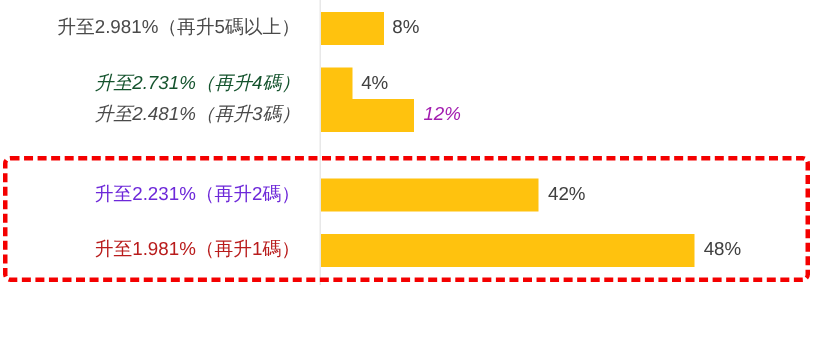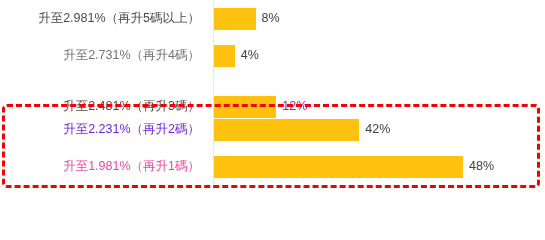--- a/index.html
+++ b/index.html
@@ -96,45 +96,45 @@
 
     <div class="bar-row" style="top:0px;">
       <div class="bar-label" style="color: rgb(74, 74, 74);">升至2.981%（再升5碼以上）</div>
       <div class="bar-track">
         <div class="bar-fill" style="width: 41.52px; background: rgb(255, 194, 14);"></div>
       </div>
       <div class="bar-value" style="left: 261.52px; color: rgb(64, 64, 64);">8%</div>
     </div>
 
     <div class="bar-row" style="top:37px;">
-      <div class="bar-label" style="color: #737373;">升至2.731%（再升4碼）</div>
+      <div class="bar-label" style="color: #14532d; font-style: italic;">升至2.731%（再升4碼）</div>
       <div class="bar-track">
         <div class="bar-fill" style="width: 20.76px; background: rgb(255, 194, 14);"></div>
       </div>
       <div class="bar-value" style="left: 240.76px; color: rgb(64, 64, 64);">4%</div>
     </div>
 
-    <div class="bar-row" style="top:88px;">
+    <div class="bar-row" style="top:58px;font-style:italic;">
       <div class="bar-label" style="color: rgb(74, 74, 74);">升至2.481%（再升3碼）</div>
       <div class="bar-track">
         <div class="bar-fill" style="width: 62.28px; background: rgb(255, 194, 14);"></div>
       </div>
       <div class="bar-value" style="left: 282.28px; color: #a21caf;">12%</div>
     </div>
 
     <div class="bar-row" style="top:111px;">
       <div class="bar-label" style="color: #6d28d9;">升至2.231%（再升2碼）</div>
       <div class="bar-track">
         <div class="bar-fill" style="width: 145.32px; background: rgb(255, 194, 14);"></div>
       </div>
       <div class="bar-value" style="left: 365.32px; color: rgb(64, 64, 64);">42%</div>
     </div>
 
     <div class="bar-row" style="top:148px;">
-      <div class="bar-label" style="color: #ec4899;">升至1.981%（再升1碼）</div>
+      <div class="bar-label" style="color: #b91c1c;">升至1.981%（再升1碼）</div>
       <div class="bar-track">
         <div class="bar-fill" style="width: 249.12px; background: rgb(255, 194, 14);"></div>
       </div>
       <div class="bar-value" style="left: 469.12px; color: rgb(64, 64, 64);">48%</div>
     </div>
 
   </div>
 
   <div class="highlight-box" style="border-color: rgb(244, 0, 0);"></div>
 

